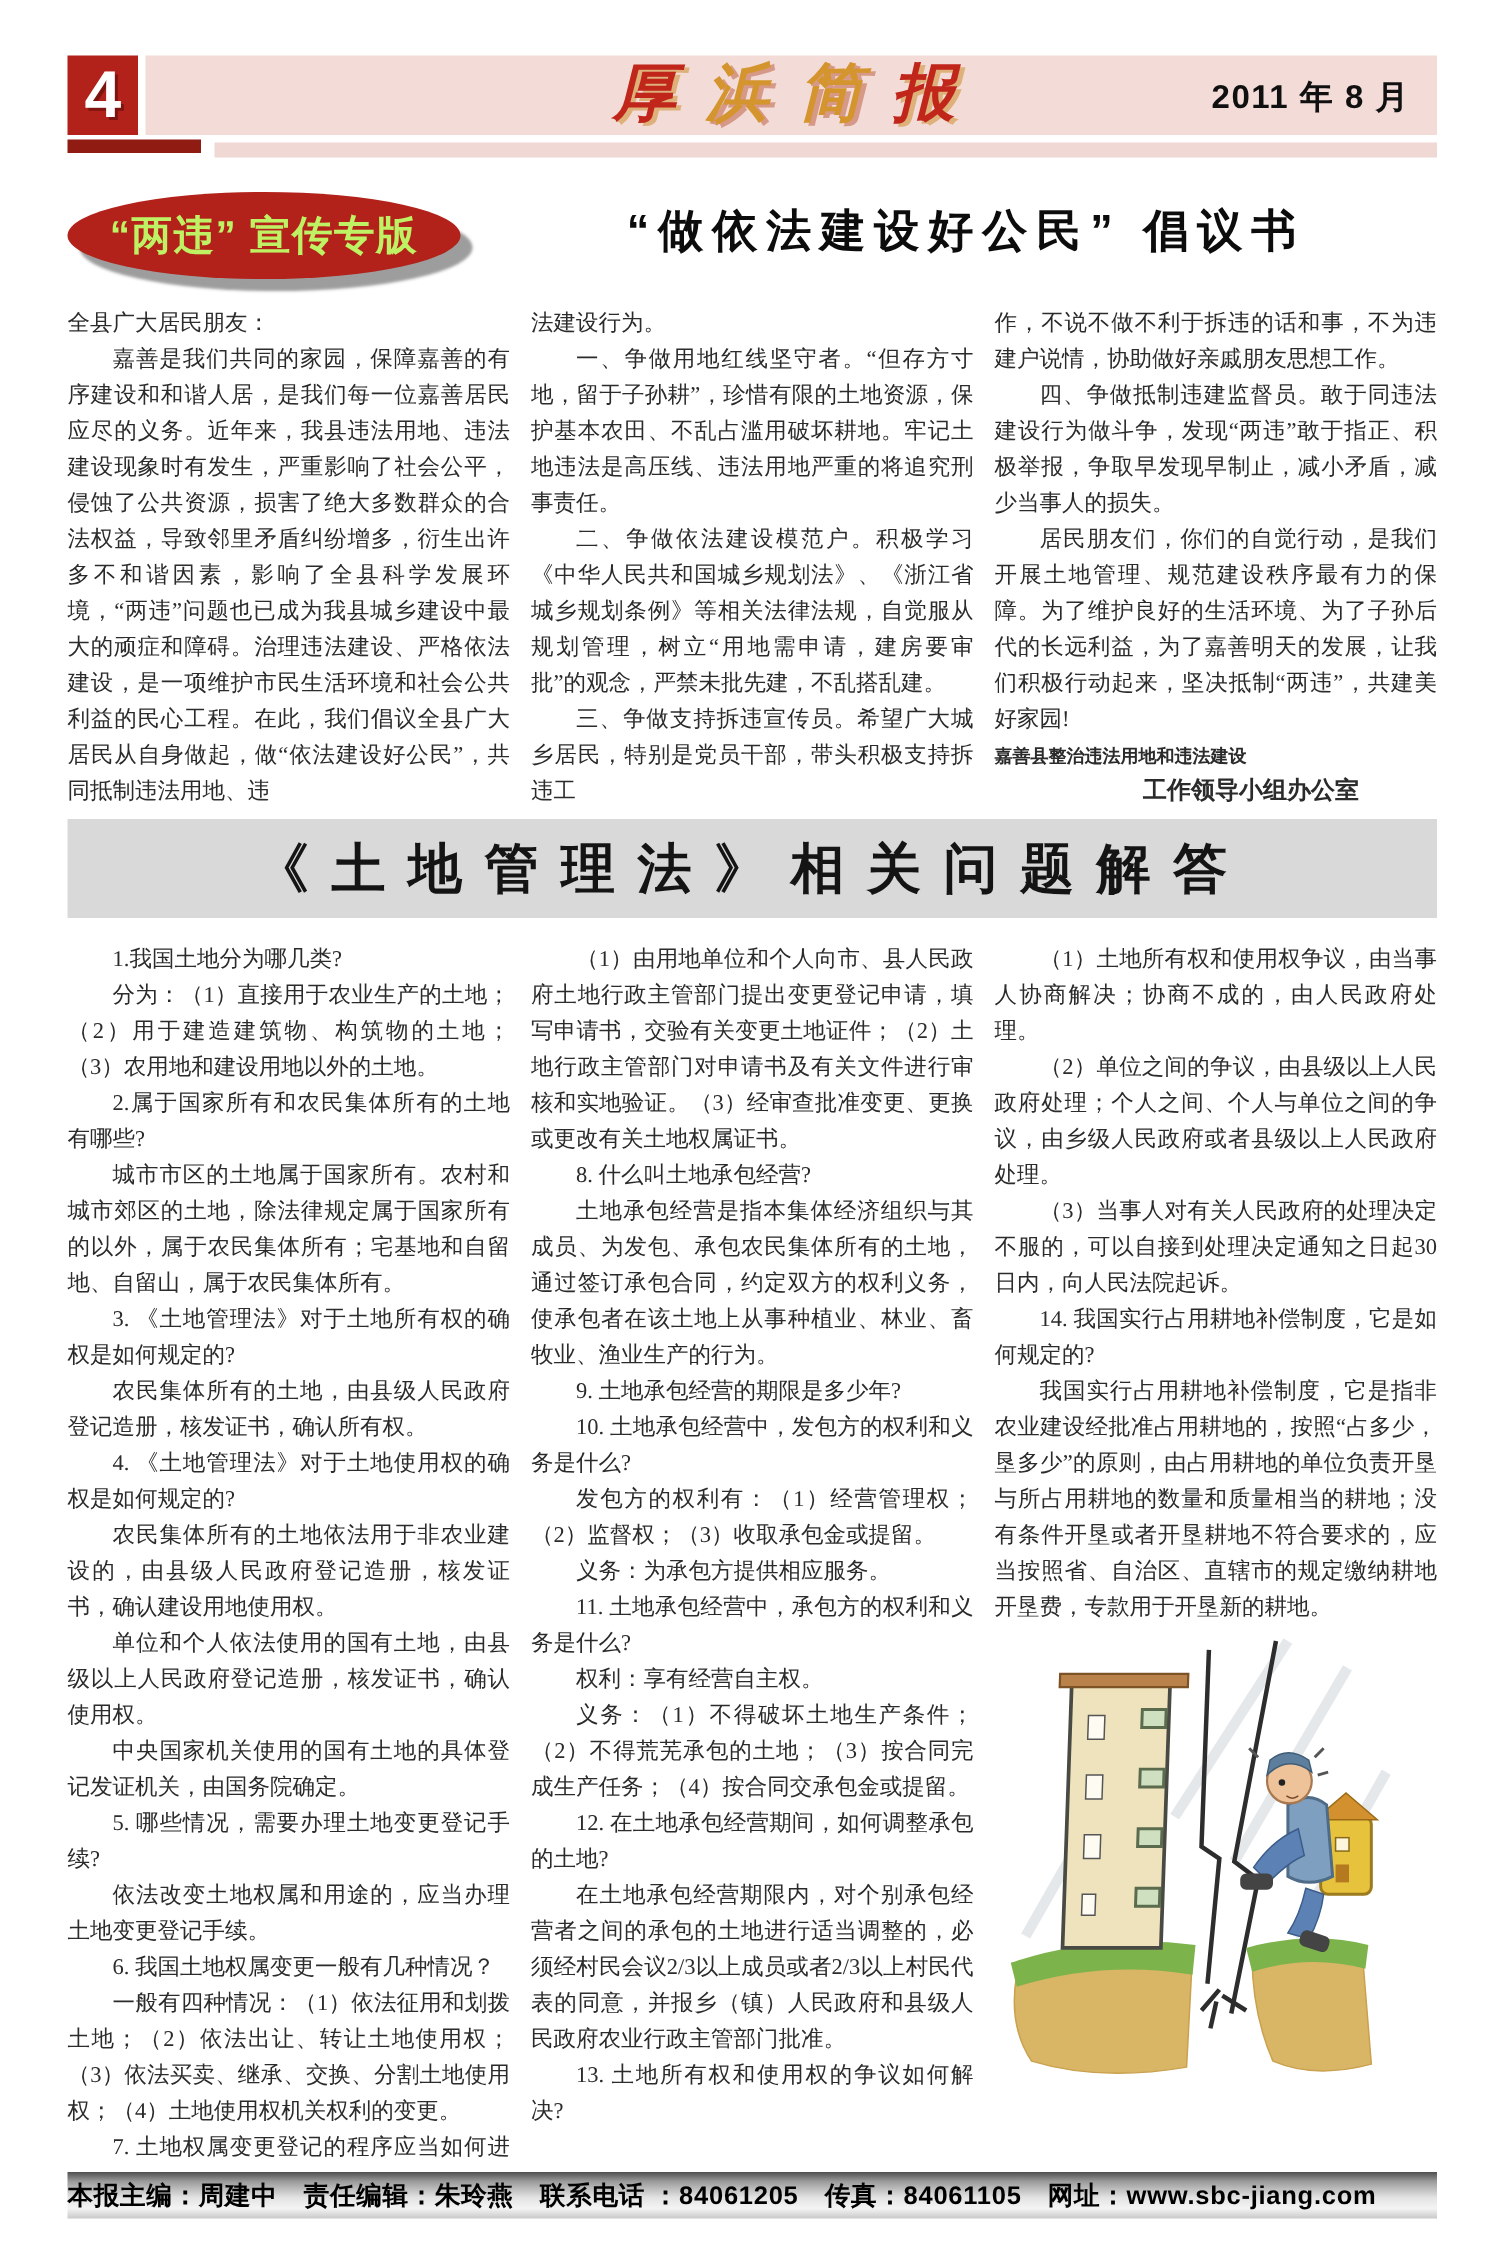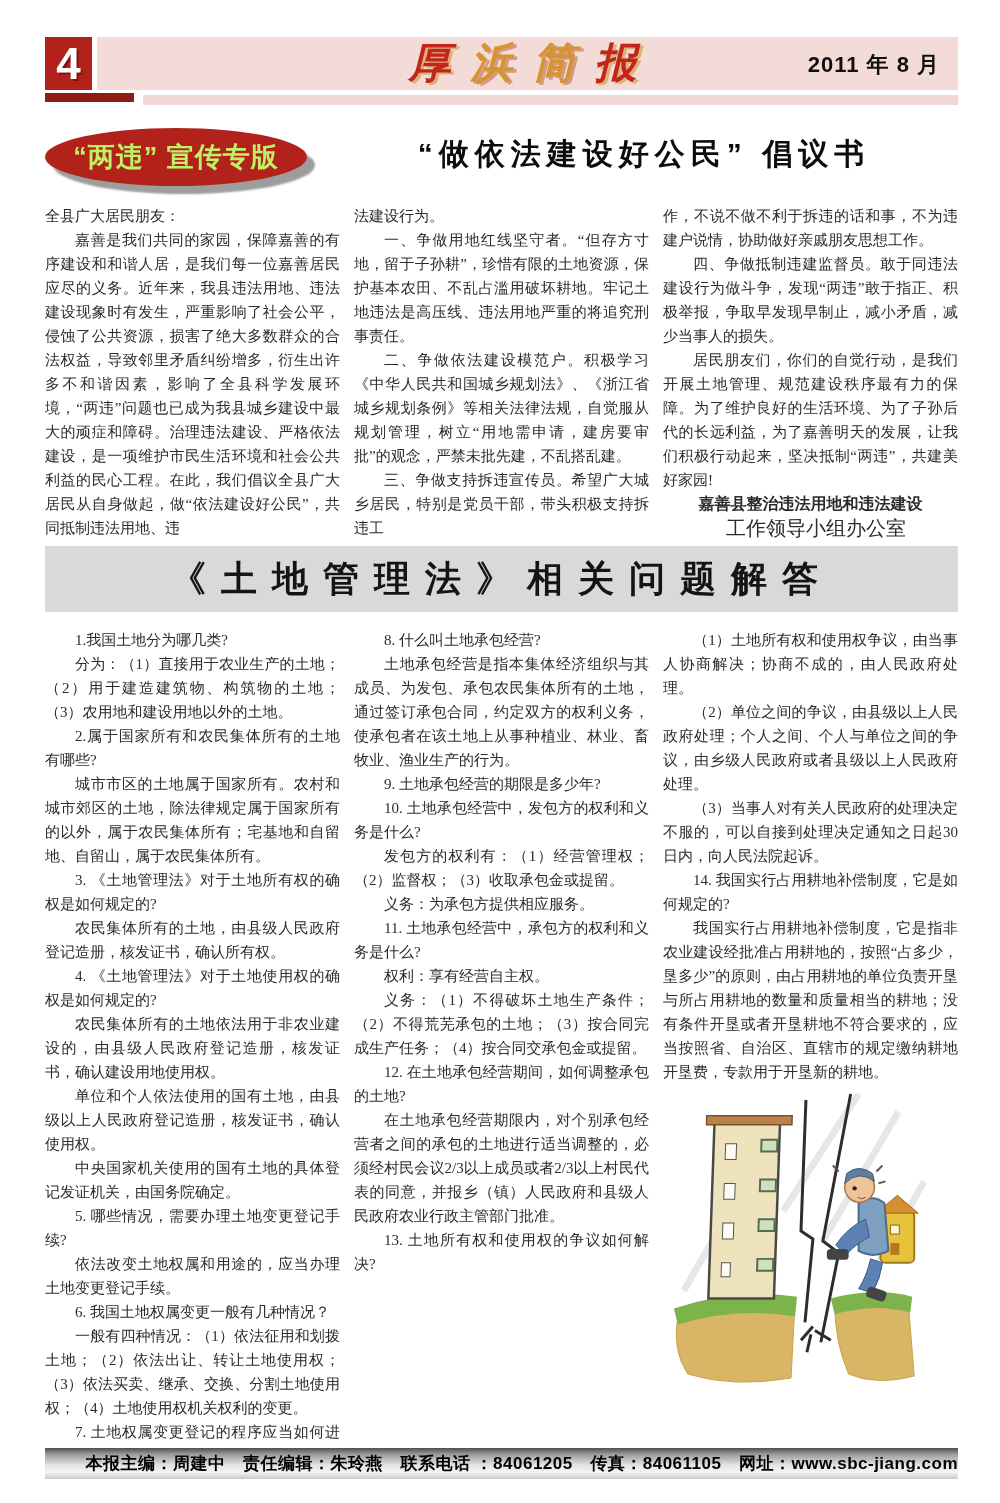--- a/index.html
+++ b/index.html
@@ -29,37 +29,37 @@
          font-family:"Liberation Sans","DejaVu Sans",sans-serif;font-weight:bold;
          font-size:27px;color:#bef264;letter-spacing:1px;}
   .headline{position:absolute;left:330px;top:134px;width:628px;text-align:center;
             font-family:"Liberation Sans","DejaVu Sans",sans-serif;font-weight:bold;
             font-size:30px;color:#0c0c0c;letter-spacing:6px;}
   .cols{position:absolute;left:45px;width:913px;display:flex;gap:14px;}
   .cols1{top:204px;}
   .col{width:295px;font-size:15px;line-height:24px;text-align:justify;}
   .para{margin:0;text-indent:2em;}
   .para.ni{text-indent:0;}
-  .para.sig{text-indent:0;text-align:center;font-weight:bold;
-            font-family:Liberation Serif, serif;font-size:16px;}
-  .para.sig2{text-indent:0;text-align:right;padding-right:52px;font-weight:normal;
-             font-family:"Liberation Sans","DejaVu Sans",sans-serif;font-size:20px;}
+  .para.sig{text-indent:0;text-align:left;font-weight:bold;
+            font-family:Liberation Serif, serif;font-size:12px;}
+  .para.sig2{text-indent:0;text-align:right;padding-right:52px;font-weight:bold;
+             font-family:"Liberation Sans","DejaVu Sans",sans-serif;font-size:16px;}
 
   
   .band2{position:absolute;left:45px;top:546px;width:913px;height:66px;background:#d9d9d9;
          display:flex;align-items:center;justify-content:center;}
   .band2-title{font-family:"Liberation Sans","DejaVu Sans",sans-serif;font-weight:bold;
                font-size:36px;color:#141414;letter-spacing:15px;}
   .cols2{top:628px;}
   .cartoon{width:272px;height:298px;margin-top:8px;}
 
   
   .footer{position:absolute;left:45px;top:1448px;width:913px;height:31px;
           background:linear-gradient(180deg,#4e4e4e 0%,#9a9a9a 20%,#e3e3e3 55%,#f4f4f4 78%,#c9c9c9 100%);
-          display:flex;align-items:center;justify-content:flex-end;
+          display:flex;align-items:center;justify-content:flex-start;
           font-family:"Liberation Sans","DejaVu Sans",sans-serif;font-weight:bold;
           font-size:17px;color:#000;letter-spacing:.5px;}
 </style>
 </head>
 <body>
 
 <div class="page">
 
   <div class="pagenum">4</div>
   <div class="pagenum-bar"></div>
@@ -108,20 +108,21 @@
         <p class="para">农民集体所有的土地依法用于非农业建设的，由县级人民政府登记造册，核发证书，确认建设用地使用权。</p>
         <p class="para">单位和个人依法使用的国有土地，由县级以上人民政府登记造册，核发证书，确认使用权。</p>
         <p class="para">中央国家机关使用的国有土地的具体登记发证机关，由国务院确定。</p>
         <p class="para">5. 哪些情况，需要办理土地变更登记手续?</p>
         <p class="para">依法改变土地权属和用途的，应当办理土地变更登记手续。</p>
         <p class="para">6. 我国土地权属变更一般有几种情况？</p>
         <p class="para">一般有四种情况：（1）依法征用和划拨土地；（2）依法出让、转让土地使用权；（3）依法买卖、继承、交换、分割土地使用权；（4）土地使用权机关权利的变更。</p>
         <p class="para">7. 土地权属变更登记的程序应当如何进行?</p>
       </div>
     <div class="col">
+        <p class="para">（1）由用地单位和个人向市、县人民政府土地行政主管部门提出变更登记申请，填写申请书，交验有关变更土地证件；（2）土地行政主管部门对申请书及有关文件进行审核和实地验证。（3）经审查批准变更、更换或更改有关土地权属证书。</p>
         <p class="para">8. 什么叫土地承包经营?</p>
         <p class="para">土地承包经营是指本集体经济组织与其成员、为发包、承包农民集体所有的土地，通过签订承包合同，约定双方的权利义务，使承包者在该土地上从事种植业、林业、畜牧业、渔业生产的行为。</p>
         <p class="para">9. 土地承包经营的期限是多少年?</p>
         <p class="para">10. 土地承包经营中，发包方的权利和义务是什么?</p>
         <p class="para">发包方的权利有：（1）经营管理权；（2）监督权；（3）收取承包金或提留。</p>
         <p class="para">义务：为承包方提供相应服务。</p>
         <p class="para">11. 土地承包经营中，承包方的权利和义务是什么?</p>
         <p class="para">权利：享有经营自主权。</p>
         <p class="para">义务：（1）不得破坏土地生产条件；（2）不得荒芜承包的土地；（3）按合同完成生产任务；（4）按合同交承包金或提留。</p>
         <p class="para">12. 在土地承包经营期间，如何调整承包的土地?</p>

